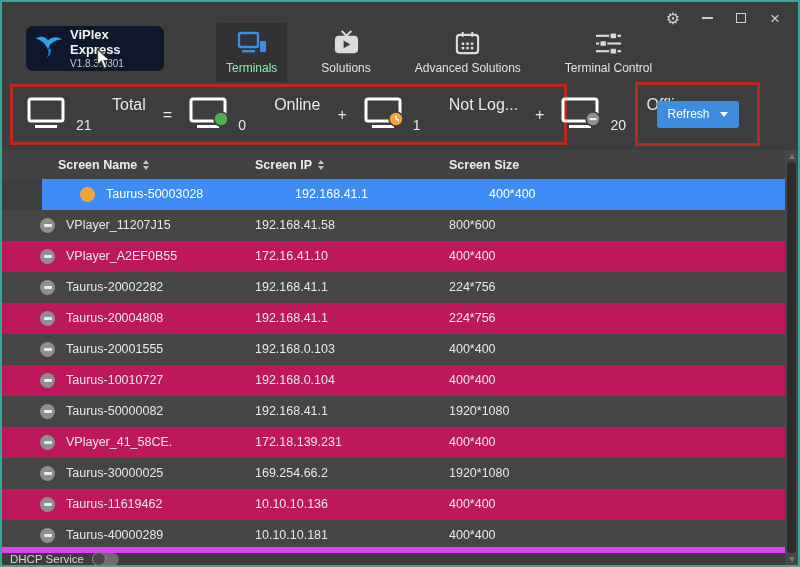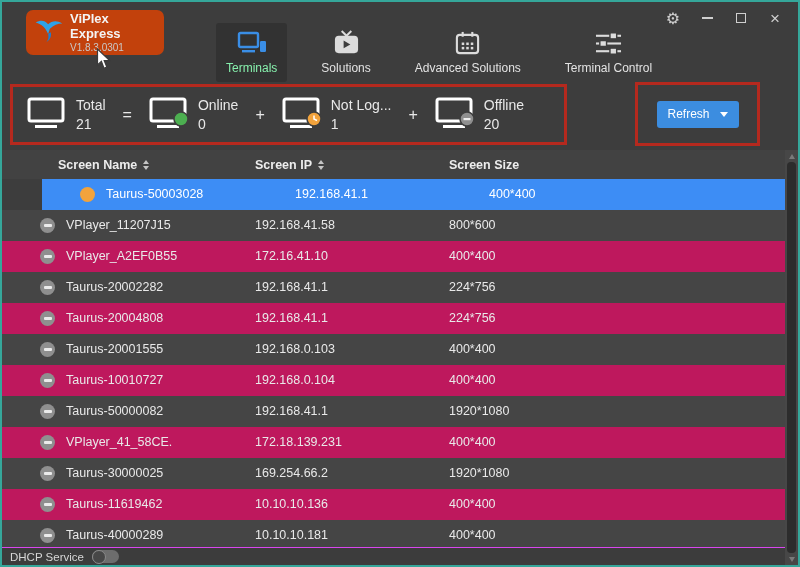--- a/index.html
+++ b/index.html
@@ -3,22 +3,22 @@
 <meta charset="utf-8">
 <style>
   html,body{margin:0;padding:0;background:#222;}
   *{box-sizing:border-box;}
   .window{
     position:relative;width:800px;height:567px;
     background:#3d3d3d;border:2px solid #35a79a;overflow:hidden;
     font-family:"Liberation Sans",sans-serif;color:#e9e9e9;
   }
   
-  .logo-box{position:absolute;left:24px;top:8px;width:138px;height:45px;
-    background:#c2410c;border-radius:7px;display:flex;align-items:center;padding:0 8px;gap:6px;}
+  .logo-box{position:absolute;left:24px;top:24px;width:138px;height:45px;
+    background:#0f172a;border-radius:7px;display:flex;align-items:center;padding:0 8px;gap:6px;}
   .logo-text{display:flex;flex-direction:column;line-height:1.15;}
   .logo-title{font-size:13px;font-weight:bold;color:#f4f4f4;}
   .logo-version{font-size:10px;color:#c9c9c9;}
   .winbtns{position:absolute;right:12px;top:5px;display:flex;align-items:center;gap:12px;}
   .winbtn{width:22px;height:22px;display:flex;align-items:center;justify-content:center;color:#cfcfcf;cursor:default;}
   .gear{font-size:16px;}
   .min-glyph{width:11px;height:2px;background:#cfcfcf;}
   .max-glyph{width:10px;height:10px;border:1.5px solid #cfcfcf;}
   .close-glyph{font-size:17px;line-height:1;}
   .nav{position:absolute;left:214px;top:21px;display:flex;gap:24px;align-items:stretch;}
@@ -26,21 +26,21 @@
   .tab .tab-label{font-size:12px;color:#e3e3e3;white-space:nowrap;}
   .tab.active{background:#323232;}
   .tab.active .tab-label{color:#86efac;}
   .tab-icon{height:28px;display:flex;align-items:flex-end;}
   
   .annot-box{position:absolute;border:3px solid #b5291e;}
   .annot1{left:8px;top:82px;width:557px;height:61px;display:flex;align-items:center;padding:0 14px;gap:14px;}
   .annot2{left:633px;top:80px;width:125px;height:64px;display:flex;align-items:center;justify-content:center;}
   .sum-item{display:flex;align-items:center;gap:9px;}
   .sum-text{display:flex;flex-direction:column;line-height:1.3;}
-  .sum-label{font-size:14px;color:#e8e8e8;white-space:nowrap;}
+  .sum-label{font-size:16px;color:#e8e8e8;white-space:nowrap;margin-left:36px;}
   .sum-count{font-size:14px;color:#e8e8e8;}
   .sum-op{font-size:16px;color:#e8e8e8;padding:0 3px;}
   .refresh-btn{width:82px;height:27px;background:#3c8de0;border-radius:3px;display:flex;
     align-items:center;justify-content:center;gap:10px;cursor:default;}
   .refresh-label{font-size:12px;color:#fff;}
   .caret-down{width:0;height:0;border-left:4.5px solid transparent;border-right:4.5px solid transparent;border-top:5px solid #fff;}
   .annot-num{position:absolute;color:#c13b2a;font-size:27px;font-weight:400;}
   .num1{left:537px;top:143px;}
   .num2{left:753px;top:147px;}
   
@@ -65,21 +65,21 @@
   .status-dot.offline::after{content:"";position:absolute;left:3.5px;top:6.4px;width:8px;height:2.2px;background:#ebebeb;border-radius:1px;}
   
   .scrollbar{position:absolute;right:0;top:148px;bottom:0;width:13px;background:#474747;z-index:5;}
   .scroll-thumb{position:absolute;left:2px;top:12px;bottom:12px;width:9px;background:#2c2c2c;border-radius:4px;}
   .scroll-arrow{position:absolute;left:0;width:13px;height:12px;display:flex;align-items:center;justify-content:center;}
   .scroll-arrow.up{top:0;} .scroll-arrow.down{bottom:0;}
   .arr-up{width:0;height:0;border-left:3.5px solid transparent;border-right:3.5px solid transparent;border-bottom:5px solid #7a7a7a;}
   .arr-dn{width:0;height:0;border-left:3.5px solid transparent;border-right:3.5px solid transparent;border-top:5px solid #7a7a7a;}
   
   .footer{position:absolute;left:0;right:13px;bottom:0;height:18px;background:#3c3c3c;
-    border-top:1px solid #d946ef;display:flex;align-items:center;padding-left:8px;gap:8px;}
+    border-top:6px solid #d946ef;display:flex;align-items:center;padding-left:8px;gap:8px;}
   .footer-label{font-size:11.5px;color:#d6d6d6;}
   .toggle{position:relative;width:27px;height:13px;border-radius:7px;background:#6d6d6d;}
   .toggle-knob{position:absolute;left:0;top:-0.5px;width:14px;height:14px;border-radius:50%;background:#474747;border:1px solid #8a8a8a;}
   
   .cursor{position:absolute;left:94px;top:46px;z-index:20;}
 </style>
 </head>
 <body>
 
 <div class="window">

